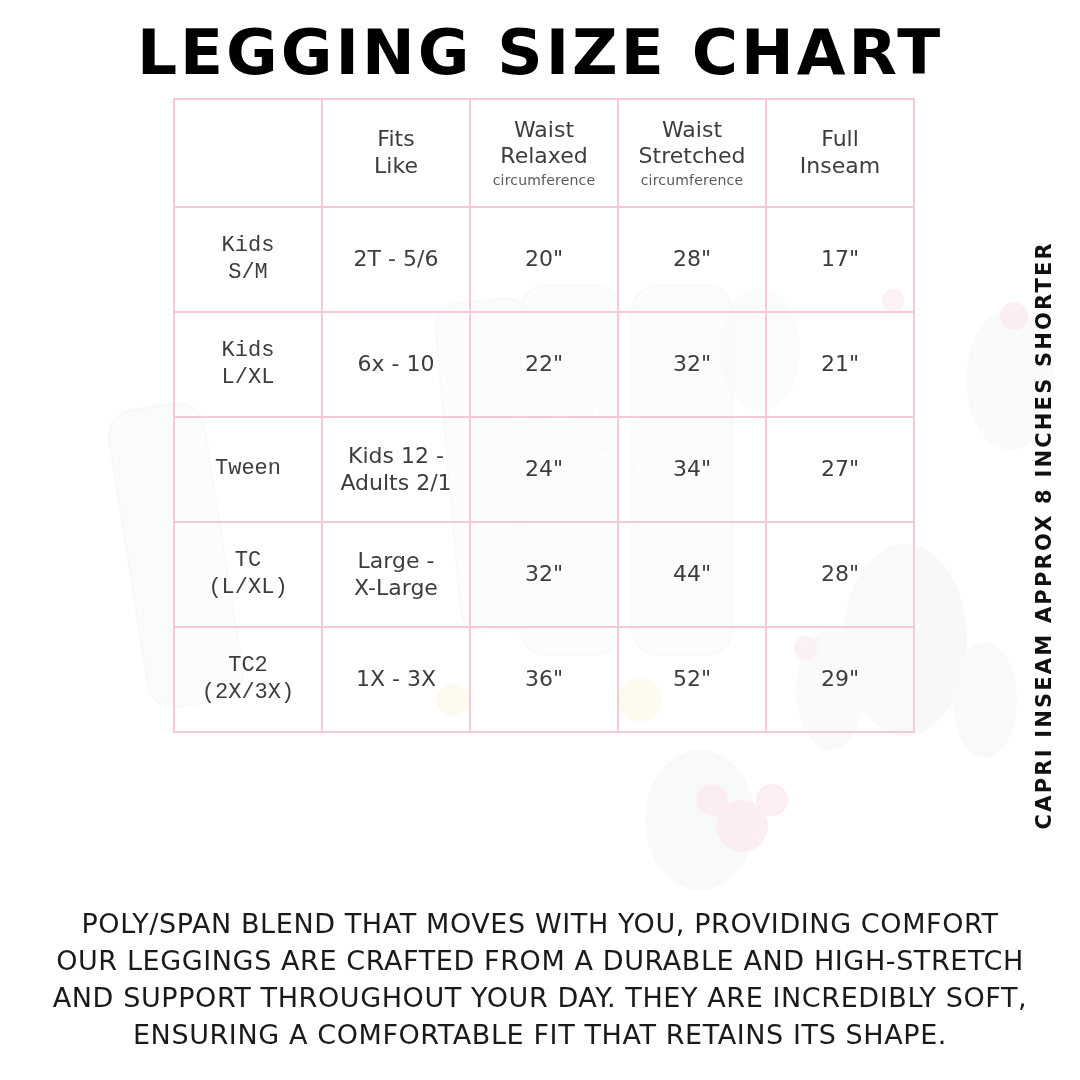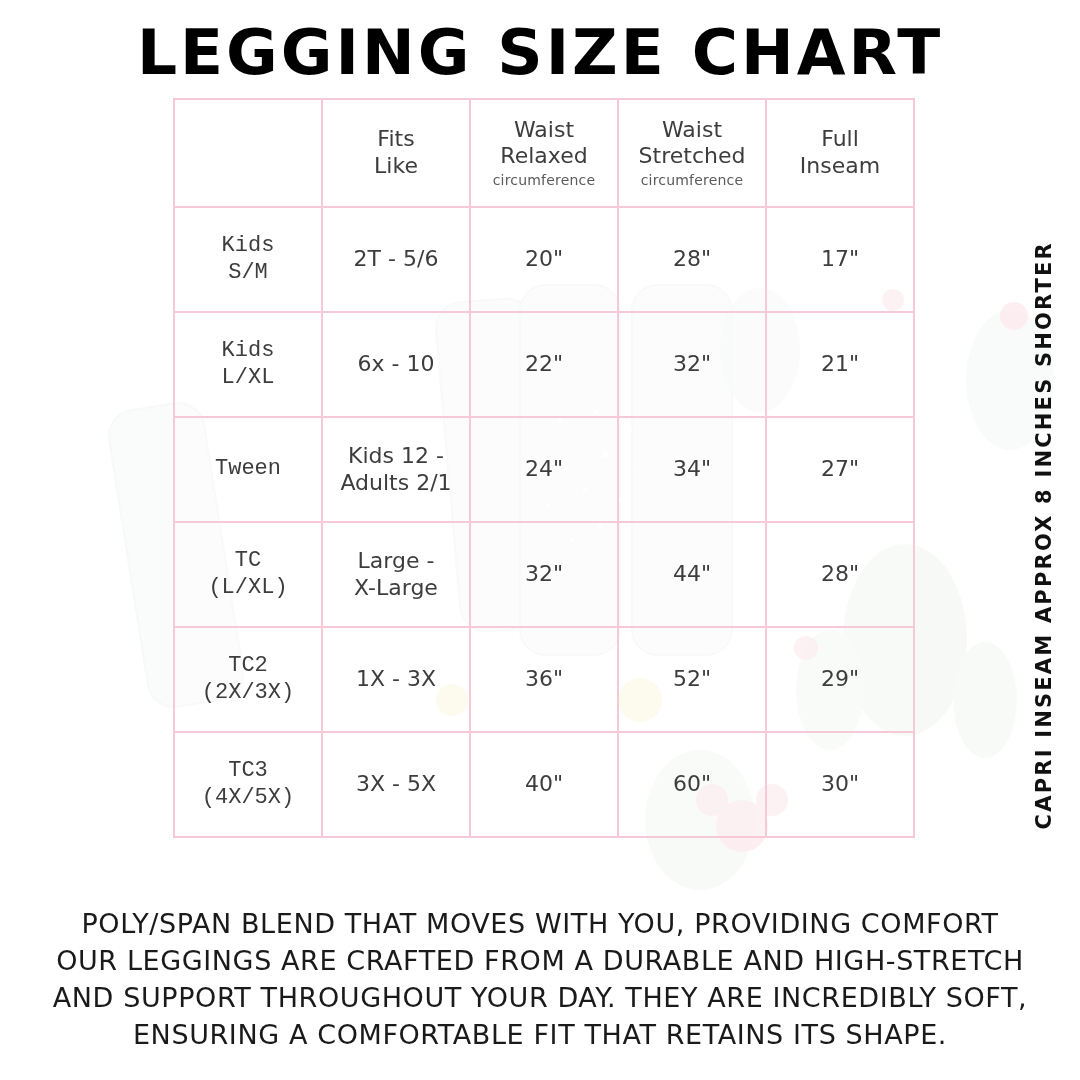--- a/index.html
+++ b/index.html
@@ -296,33 +296,20 @@
         </td>
         <td>
           <span>1X - 3X</span>
           <span></span>
         </td>
         <td>36"</td>
         <td>52"</td>
         <td>29"</td>
       </tr>
 
-      <tr class="body-row">
-        <td class="size">
-          <span>TC3</span><br>
-          <span>(4X/5X)</span>
-        </td>
-        <td>
-          <span>3X - 5X</span>
-          <span></span>
-        </td>
-        <td>40"</td>
-        <td>60"</td>
-        <td>30"</td>
-      </tr>
     </tbody>
   </table>
 
   <div id="side-note">
     <span>CAPRI INSEAM APPROX 8 INCHES SHORTER</span>
   </div>
 
   <div id="footer">
     <div>POLY/SPAN BLEND THAT MOVES WITH YOU, PROVIDING COMFORT</div>
     <div>OUR LEGGINGS ARE CRAFTED FROM A DURABLE AND HIGH-STRETCH</div>

